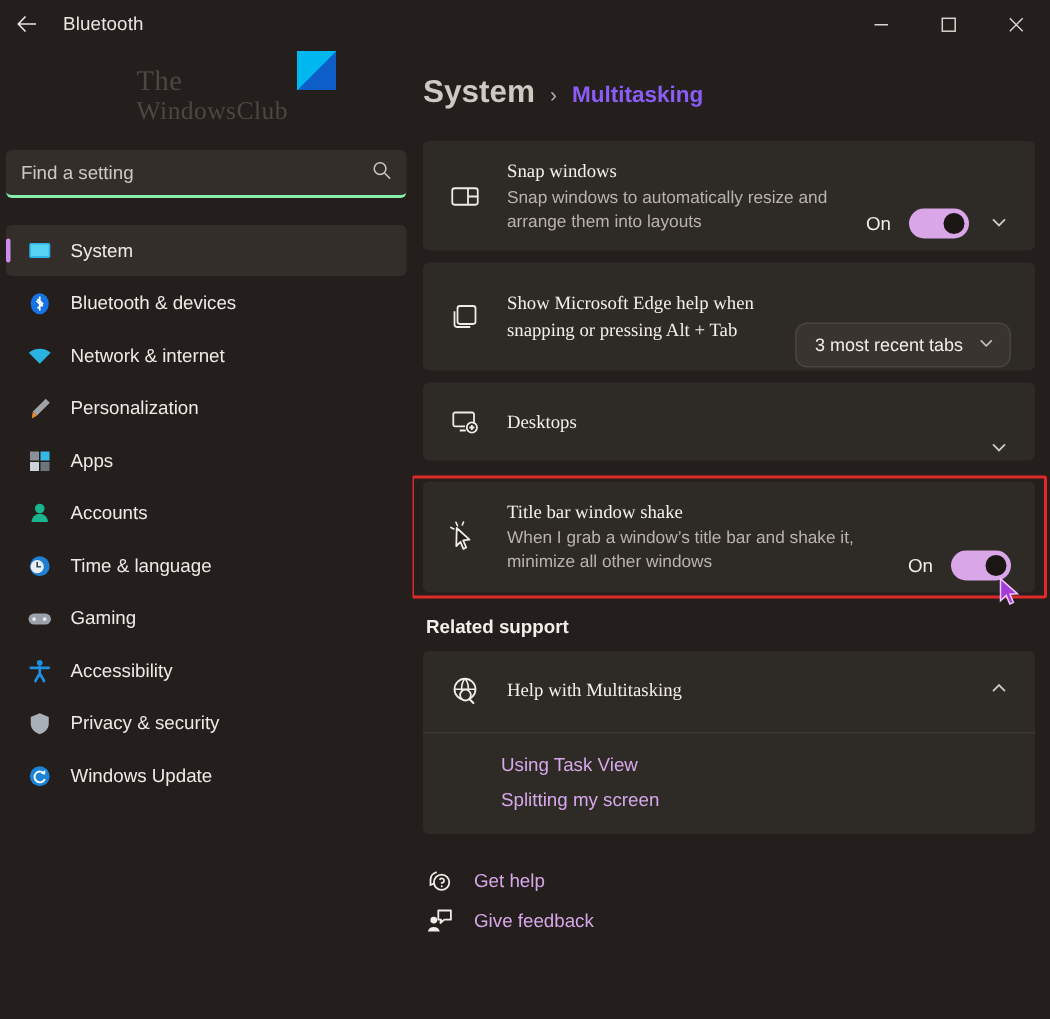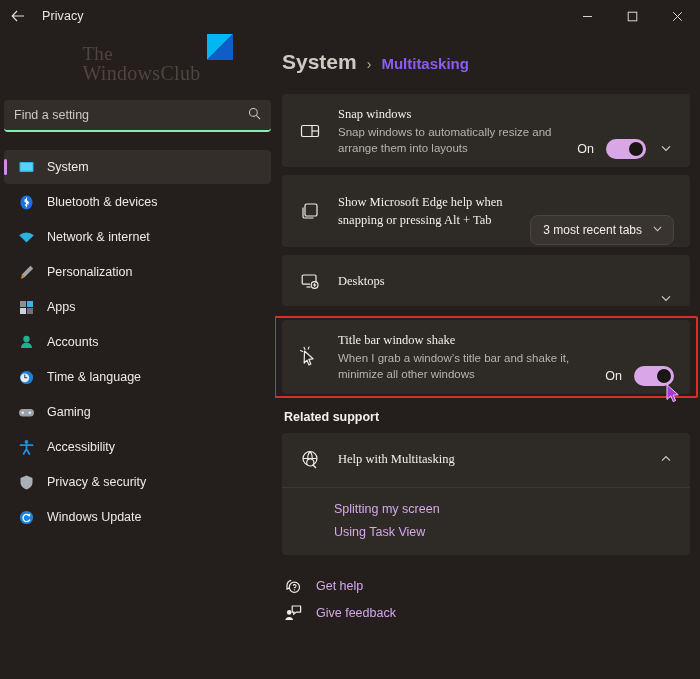--- a/index.html
+++ b/index.html
@@ -35,21 +35,21 @@
   .sidebar { width: 275px; flex: 0 0 275px; position: relative; padding: 0 4px; }
   .brand {
     height: 64px; display: flex; align-items: center; justify-content: center;
     gap: 6px; padding-left: 40px;
   }
   .brand-text {
     font-family: "Liberation Serif", serif;
     font-size: 19px; line-height: 1.05; color: #4d4641;
     text-align: left; letter-spacing: .3px;
   }
-  .brand-text .l2 { font-size: 20px; display: block; }
+  .brand-text .l2 { font-size: 17px; display: block; }
   .brand-logo {
     width: 26px; height: 26px; flex: 0 0 26px; align-self: flex-start; margin-top: 2px;
     background:
       linear-gradient(135deg, #00b7f0 0 50%, transparent 50%),
       linear-gradient(45deg, #0d5ec9 0 50%, transparent 50%),
       linear-gradient(225deg, #0d5ec9 0 50%, transparent 50%),
       #1aa8ef;
   }
 
   .searchbox {
@@ -141,21 +141,21 @@
 </style>
 </head>
 <body>
 
 <div class="titlebar">
   <div class="back-btn">
     <svg width="16" height="16" viewBox="0 0 16 16">
       <path d="M7 3 L2.2 8 L7 13 M2.4 8 H14" fill="none" stroke="#e8e4e0" stroke-width="1.1"></path>
     </svg>
   </div>
-  <div class="tb-title">Privacy</div>
+  <div class="tb-title">Bluetooth</div>
   <div class="win-controls">
     <div class="win-btn">
       <svg width="11" height="11" viewBox="0 0 11 11">
         <path d="M1 5.5 H10" stroke="#d8d4d0" stroke-width="1"></path>
       </svg>
     </div>
     <div class="win-btn">
       <svg width="11" height="11" viewBox="0 0 11 11">
         <rect x="1.2" y="1.2" width="8.6" height="8.6" fill="none" stroke="#d8d4d0" stroke-width="1"></rect>
       </svg>
@@ -425,22 +425,22 @@
         </span>
         <div class="card-title" style="flex:1;">Help with Multitasking</div>
         <span class="chev">
           <svg width="12" height="12" viewBox="0 0 12 12">
             <path d="M2 7.7 L6 3.7 L10 7.7" fill="none" stroke="#cfcac5" stroke-width="1.2"></path>
           </svg>
         </span>
       </div>
       <div class="support-divider"></div>
       <div class="support-links">
+        <a class="link">Using Task View</a>
         <a class="link">Splitting my screen</a>
-        <a class="link">Using Task View</a>
       </div>
     </div>
 
     <div class="footer">
       <div class="footer-row">
         <span class="footer-ico">
           <svg width="18" height="18" viewBox="0 0 18 18">
             <path d="M7.2 3.4 A5.4 5.4 0 0 0 3 8.6 L3 12 L5.6 10.9" fill="none" stroke="#f0ece8" stroke-width="1.2"></path>
             <circle cx="10.4" cy="10.2" r="5.1" fill="#241f1c" stroke="#f0ece8" stroke-width="1.2"></circle>
             <path d="M9.1 8.6 A1.5 1.5 0 1 1 10.5 10.6 V11.2" fill="none" stroke="#f0ece8" stroke-width="1.1"></path>

